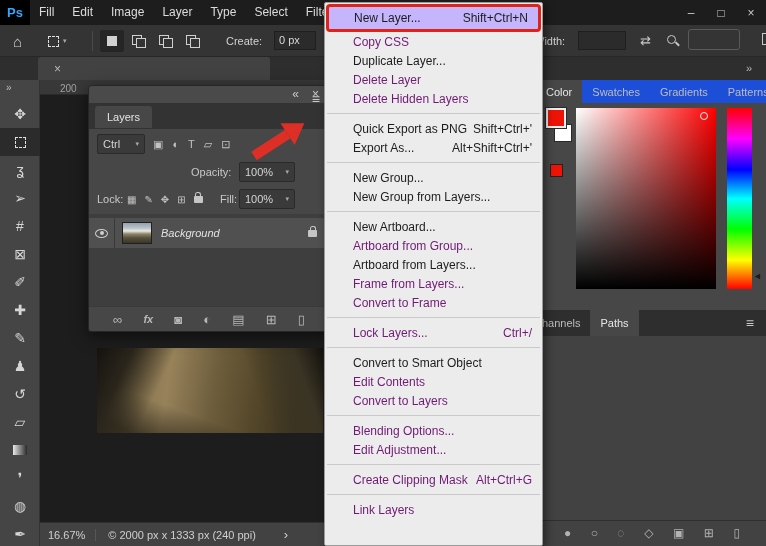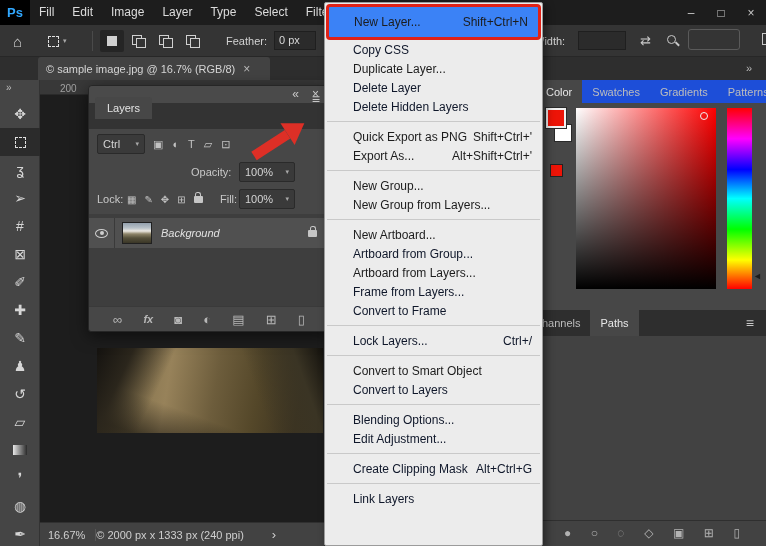--- a/index.html
+++ b/index.html
@@ -66,30 +66,30 @@
   #canvas{left:40px;top:80px;width:726px;height:466px;background:#1d1d1d;z-index:1}
   #ruler{left:40px;top:80px;width:284px;height:15px;background:#383838;border-bottom:1px solid #2a2a2a;z-index:2}
   #ruler-label{left:60px;top:83px;font-size:10px;color:#a0a0a0;z-index:2}
   #photo{left:97px;top:348px;width:226px;height:85px;z-index:2;background:
     linear-gradient(115deg,#151310 0%,#2b261c 14%,rgba(43,38,28,0) 30%),
     linear-gradient(250deg,#14120e 0%,#3a3424 12%,rgba(58,52,36,0) 32%),
     linear-gradient(20deg,rgba(0,0,0,.55) 8%,rgba(0,0,0,0) 32%),
     linear-gradient(100deg,#7c6c48 10%,#97825a 32%,#6d5d3c 52%,#544729 70%,#3c3320 88%)}
   #status-bar{left:40px;top:522px;width:284px;height:24px;background:#424242;border-top:1px solid #303030;display:flex;align-items:center;z-index:3}
   #status-zoom{margin-left:8px;font-size:11px;color:#cfcfcf;padding-right:10px;border-right:1px solid #565656}
-  #status-info{font-size:11px;color:#cfcfcf;white-space:nowrap}
+  #status-info{margin-left:12px;font-size:11px;color:#cfcfcf;white-space:nowrap}
   #status-chevron{margin-left:28px;font-size:13px;color:#cfcfcf}
 
   
   #layers-panel{left:88px;top:85px;width:242px;height:247px;background:#474747;border:1px solid #262626;border-radius:4px 4px 3px 3px;box-shadow:0 4px 16px rgba(0,0,0,.55);z-index:6}
   #lp-header{left:0;top:0;width:240px;height:17px;background:#4a4a4a;border-radius:4px 4px 0 0}
   #lp-collapse{right:30px;top:1px;font-size:12px;color:#c8c8c8}
   #lp-close{right:10px;top:1px;font-size:12px;color:#c8c8c8}
   #lp-tabrow{left:0;top:17px;width:240px;height:26px;background:#333}
-  #lp-tab{left:6px;top:11px;height:22px;padding:0 12px;background:#474747;border-radius:3px 3px 0 0;font-size:11px;color:#e4e4e4;display:flex;align-items:center}
+  #lp-tab{left:6px;top:20px;height:22px;padding:0 12px;background:#474747;border-radius:3px 3px 0 0;font-size:11px;color:#e4e4e4;display:flex;align-items:center}
   #lp-menu{right:9px;top:5px;font-size:14px;color:#c8c8c8}
   .dd{background:#3a3a3a;border:1px solid #2a2a2a;border-radius:2px;color:#d4d4d4;font-size:11px;display:flex;align-items:center;justify-content:space-between;padding:0 5px}
   #kind-box{left:8px;top:48px;width:48px;height:20px}
   #filter-icons{left:64px;top:48px;height:20px;display:flex;gap:9px;align-items:center}
   .filter-icon{font-size:11px;color:#c2c2c2}
   #normal-box{left:8px;top:76px;width:88px;height:20px}
   #opacity-label{left:102px;top:76px;line-height:20px}
   .lp-label{font-size:11px;color:#c8c8c8}
   #opacity-box{left:150px;top:76px;width:56px;height:20px}
   #lock-label{left:8px;top:103px;line-height:20px}
@@ -107,22 +107,22 @@
   #layer-lock{margin-left:auto;margin-right:12px}
   .lock-icon{width:9px;height:7px;background:#c6c6c6;position:relative;display:inline-block;border-radius:1px}
   .lock-icon::before{content:"";position:absolute;left:1.5px;top:-4px;width:4px;height:4px;border:1.5px solid #c6c6c6;border-bottom:none;border-radius:2.5px 2.5px 0 0}
   #lp-bottom{left:0;top:220px;width:240px;height:25px;border-top:1px solid #3a3a3a;display:flex;align-items:center;justify-content:space-between;padding:0 24px}
   .lp-icon{font-size:13px;color:#b8b8b8}
   .fx-glyph{font-style:italic;font-size:11px;font-weight:bold}
 
   
   #flyout{left:324px;top:2px;width:219px;height:544px;background:#ececec;border:1px solid #9b9b9b;border-radius:2px;box-shadow:3px 3px 9px rgba(0,0,0,.45);overflow:hidden;padding-top:1px;z-index:20}
   .flyout-row{display:flex;justify-content:space-between;align-items:center;height:19px;padding:0 10px 0 28px;font-size:12px;color:#1c1c1c}
-  .flyout-row.disabled{color:#0f172a}
-  .flyout-row.highlighted{height:36px;border:3px solid #e02217;border-radius:4px;background:#3b82f6;margin:0 1px;padding-left:25px}
+  .flyout-row.disabled{color:#701a75}
+  .flyout-row.highlighted{height:28px;border:3px solid #e02217;border-radius:4px;background:#c4b5fd;margin:0 1px;padding-left:25px}
   .flyout-label{white-space:nowrap}
   .flyout-shortcut{white-space:nowrap}
   .menu-sep{height:1px;background:#c9c9c9;margin:5px 2px}
 
   
   #panel-tabs{left:516px;top:80px;width:250px;height:23px;background:#1d4ed8;display:flex;z-index:4}
   #panel-tabs .ptab:first-child{margin-left:20px}
   .ptab{display:flex;align-items:center;padding:0 10px;font-size:11px;color:#bdbdbd}
   .ptab.active{background:#474747;color:#e8e8e8}
   #color-body{left:516px;top:103px;width:250px;height:207px;background:#474747;z-index:4}
@@ -182,33 +182,32 @@
     <div class="selmode">
       <div class="sq-dual"></div>
     </div>
     <div class="selmode">
       <div class="sq-dual"></div>
     </div>
     <div class="selmode">
       <div class="sq-dual"></div>
     </div>
   </div>
-<div class="abs opt-label" id="feather-label">Feather:</div>
+<div class="abs opt-label" id="feather-label">Create:</div>
 <div class="abs field" id="feather-input">0 px</div>
 <div class="abs opt-label" id="width-label">Width:</div>
 <div class="abs field" id="width-input"></div>
 <div class="abs" id="swap-icon">⇄</div>
 <span class="abs mag-icon" id="mag"></span>
 <div class="abs" id="options-input-box"></div>
 <span class="abs share-icon" id="share"></span>
 
 
 <div class="abs" id="tabbar"></div>
 <div class="abs" id="doc-tab">
-  <span id="doc-tab-title">© sample image.jpg @ 16.7% (RGB/8)</span>
   <span id="doc-tab-close">×</span>
 </div>
 <div class="abs" id="tab-overflow">»</div>
 
 
 <div class="abs" id="canvas"></div>
 <div class="abs" id="ruler"></div>
 <div class="abs" id="ruler-label">200</div>
 <div class="abs" id="photo"></div>
 <div class="abs" id="status-bar">
@@ -415,20 +414,23 @@
       <div class="menu-sep"></div>
       <div class="flyout-row disabled">
         <div class="flyout-label">Lock Layers...</div>
         <div class="flyout-shortcut">Ctrl+/</div>
       </div>
       <div class="menu-sep"></div>
       <div class="flyout-row">
         <div class="flyout-label">Convert to Smart Object</div>
       </div>
       <div class="flyout-row disabled">
+        <div class="flyout-label">Edit Contents</div>
+      </div>
+      <div class="flyout-row disabled">
         <div class="flyout-label">Convert to Layers</div>
       </div>
       <div class="menu-sep"></div>
       <div class="flyout-row disabled">
         <div class="flyout-label">Blending Options...</div>
       </div>
       <div class="flyout-row disabled">
         <div class="flyout-label">Edit Adjustment...</div>
       </div>
       <div class="menu-sep"></div>

